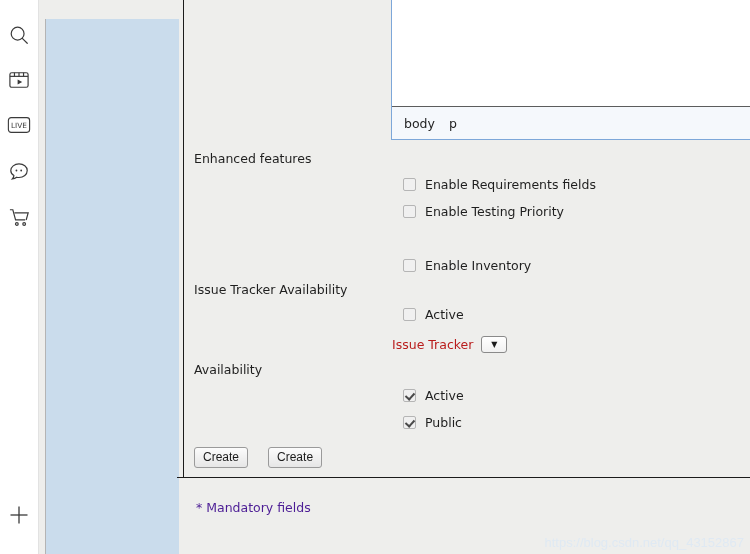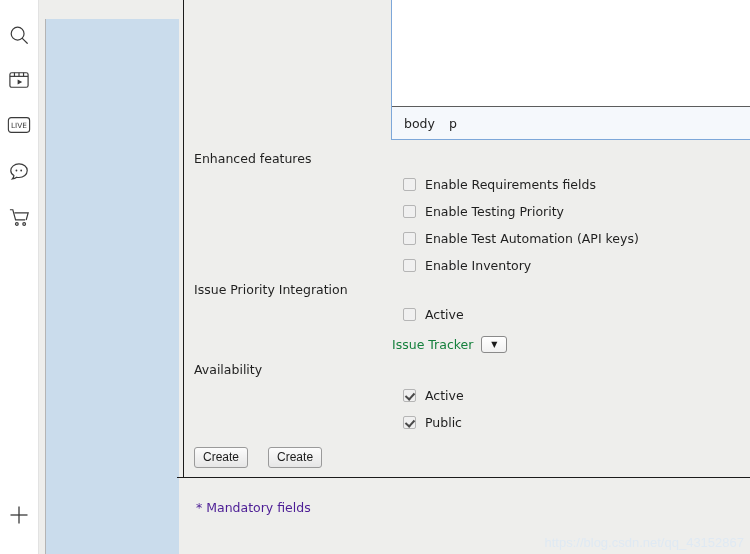--- a/index.html
+++ b/index.html
@@ -167,21 +167,21 @@
   
   #issue-tracker-row {
     position: absolute;
     left: 208px;
     top: 336px;
     display: flex;
     align-items: center;
   }
   #issue-tracker-row .field-label {
     font-size: 12.5px;
-    color: #15803d;
+    color: #b91c1c;
     margin-right: 8px;
   }
   .mini-select {
     width: 26px;
     height: 17px;
     box-sizing: border-box;
     border: 1px solid #8a8a8a;
     border-radius: 3px;
     background: linear-gradient(#ffffff, #f1f1f1);
     display: flex;
@@ -237,34 +237,30 @@
 </head>
 <body>
 
 <div id="page-gutter"></div>
 
 <div id="blue-column"></div>
 
 <div id="form-panel">
 
   <div class="section-label" style="top:151px">Enhanced features</div>
-  <div class="section-label" style="top:282px">Issue Priority Integration</div>
+  <div class="section-label" style="top:282px">Issue Tracker Availability</div>
   <div class="section-label" style="top:362px">Availability</div>
 
   <div class="check-row" style="top:177px">
     <span class="cbox"></span>
     <span class="cb-label">Enable Requirements fields</span>
   </div>
   <div class="check-row" style="top:204px">
     <span class="cbox"></span>
     <span class="cb-label">Enable Testing Priority</span>
-  </div>
-  <div class="check-row" style="top:231px">
-    <span class="cbox"></span>
-    <span class="cb-label">Enable Test Automation (API keys)</span>
   </div>
   <div class="check-row" style="top:258px">
     <span class="cbox"></span>
     <span class="cb-label">Enable Inventory</span>
   </div>
   <div class="check-row" style="top:307px">
     <span class="cbox"></span>
     <span class="cb-label">Active</span>
   </div>
   <div class="check-row" style="top:388px">

